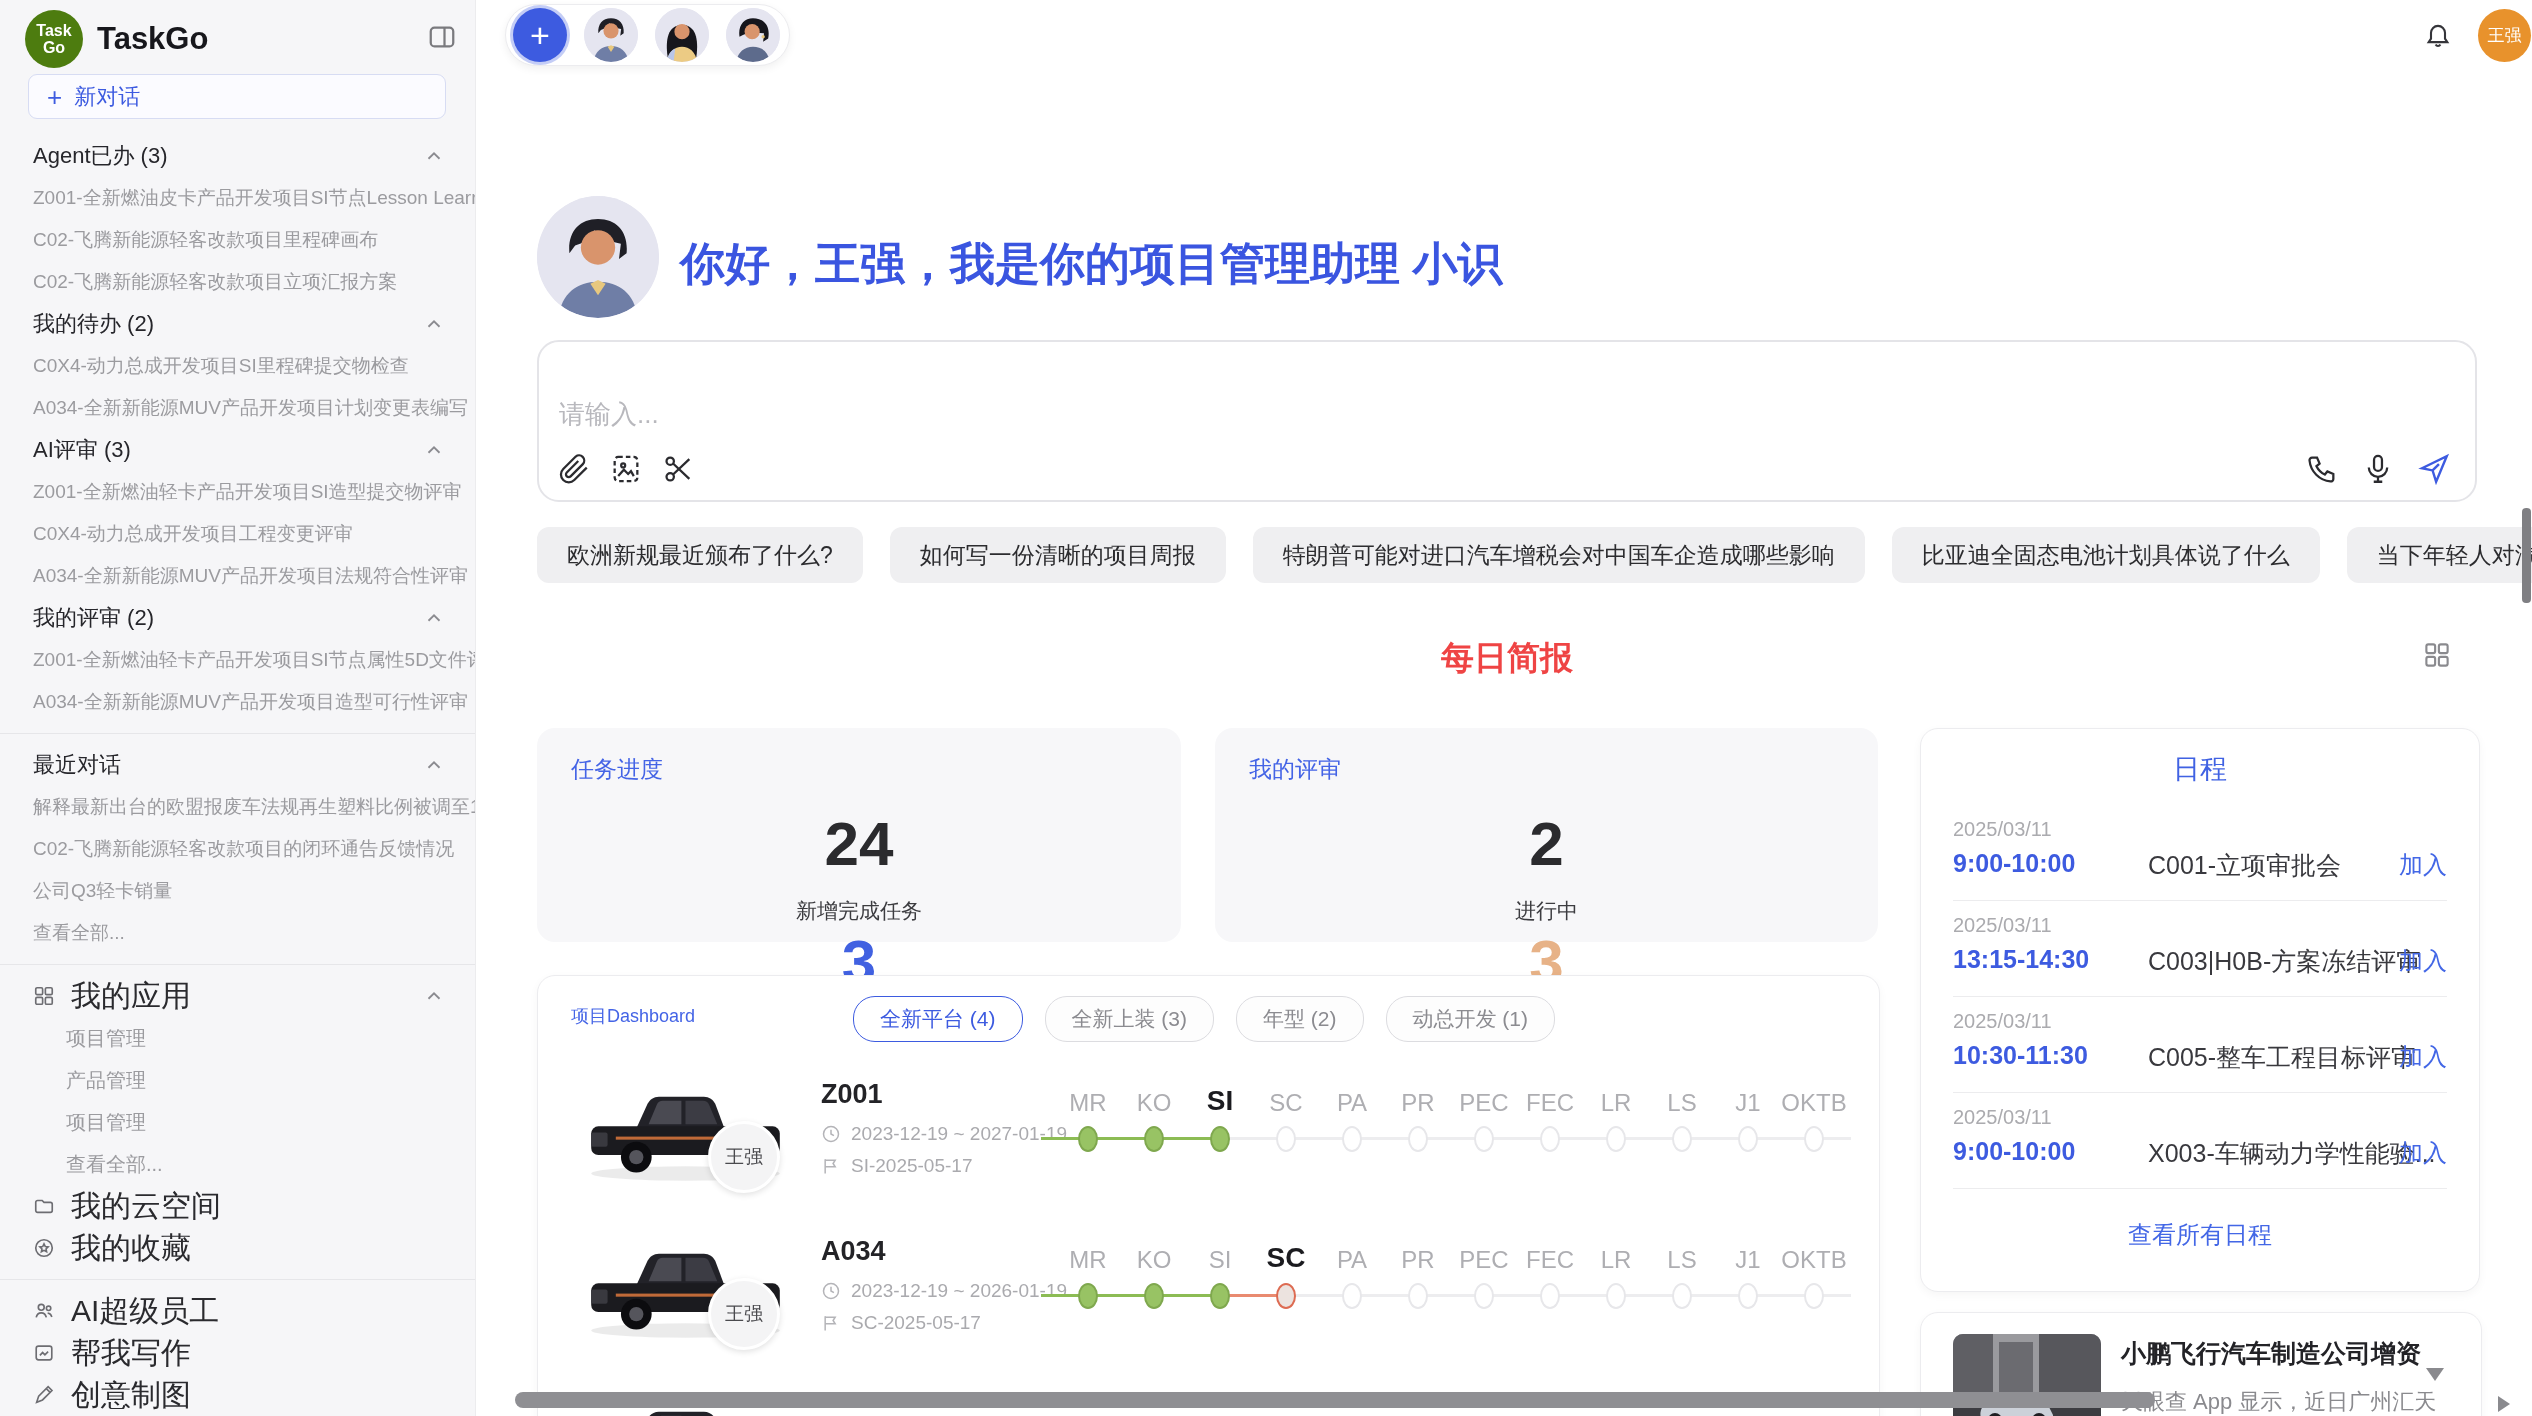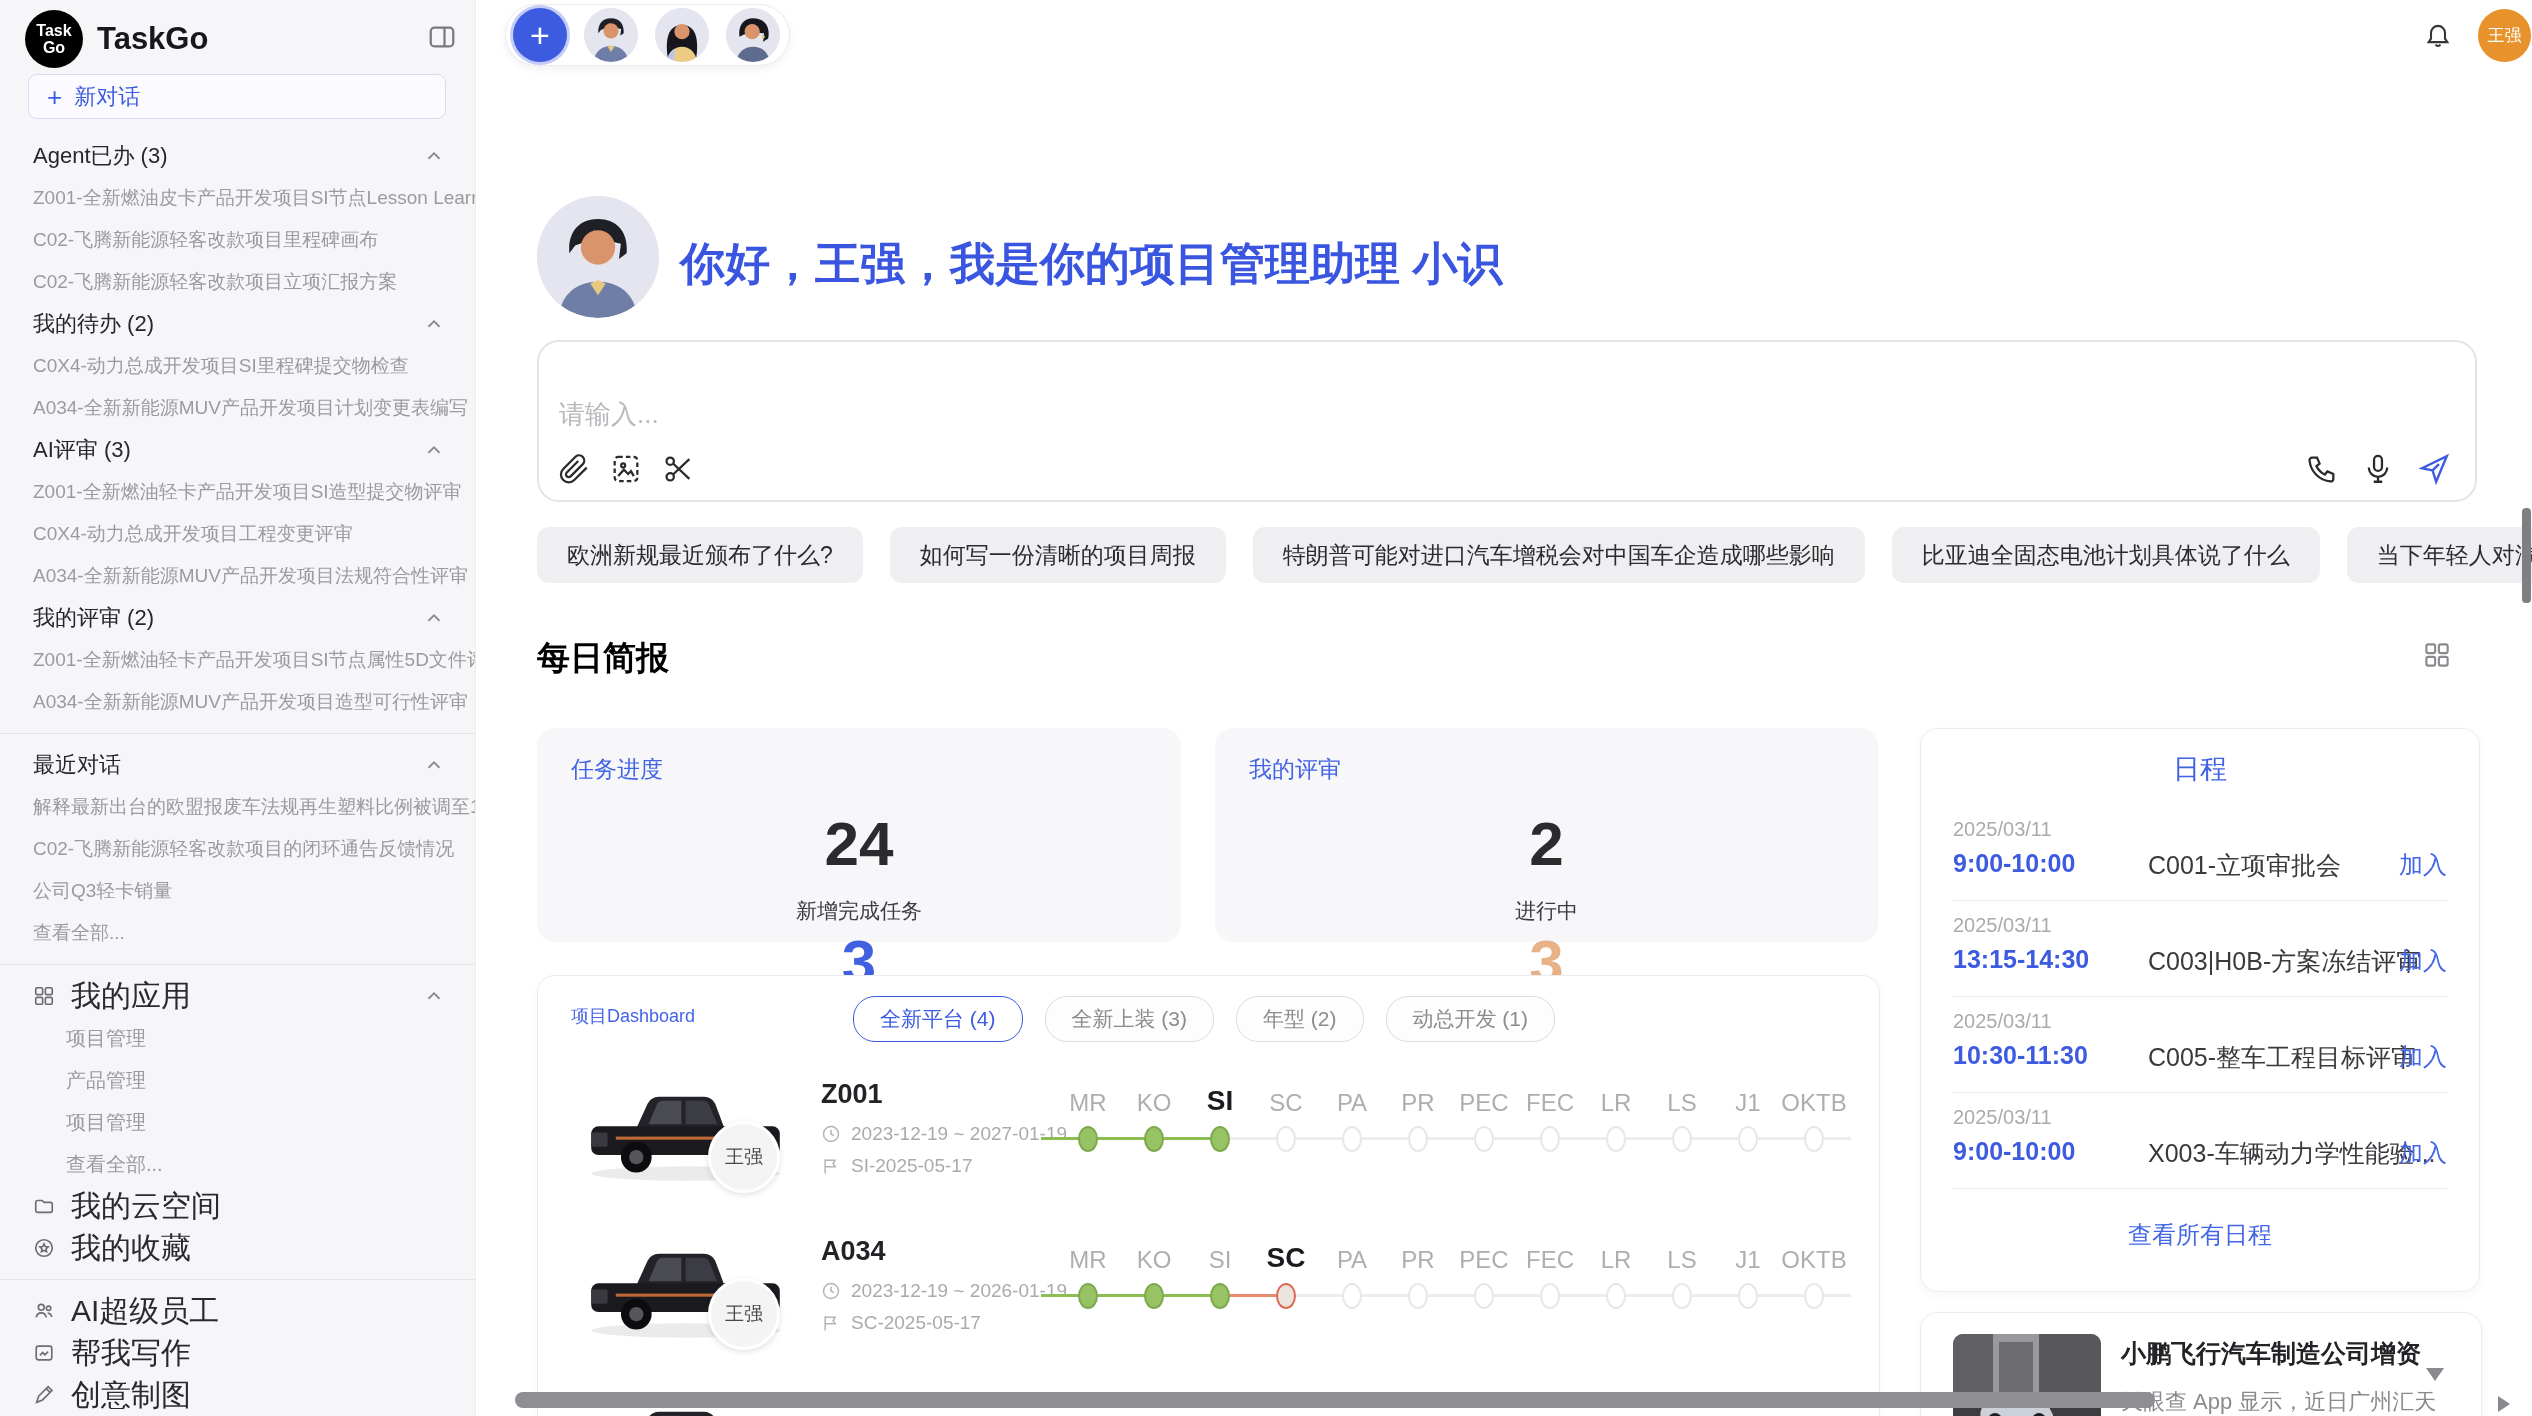--- a/index.html
+++ b/index.html
@@ -2,21 +2,21 @@
 <html><head>
 <meta charset="utf-8">
 <style>
   html,body{margin:0;padding:0;}
   .stage{position:relative;width:2532px;height:1416px;overflow:hidden;background:#ffffff;
          font-family:"Liberation Sans","DejaVu Sans",sans-serif;color:#222;}
   svg{display:block;}
   
   .sidebar{position:absolute;left:0;top:0;width:475px;height:1416px;background:#f6f6f8;border-right:1px solid #ececee;}
   .logo-row{position:absolute;left:25px;top:10px;display:flex;align-items:center;gap:14px;}
-  .logo-circle{width:58px;height:58px;border-radius:50%;background:#000000;color:#fff;display:flex;flex-direction:column;
+  .logo-circle{width:58px;height:58px;border-radius:50%;background:#4d7c0f;color:#fff;display:flex;flex-direction:column;
                align-items:center;justify-content:center;font-size:16px;font-weight:bold;line-height:17px;}
   .app-title{font-size:31px;font-weight:bold;color:#17171c;}
   .collapse-btn{position:absolute;right:18px;top:22px;color:#7a7a7e;}
   .newchat{position:absolute;left:28px;top:74px;width:418px;height:45px;border-radius:9px;background:#fbfbff;
            border:1px solid #d7dcf3;color:#3d5be0;font-size:22px;display:flex;align-items:center;gap:12px;padding-left:18px;box-sizing:border-box;}
   .newchat .plus{font-size:26px;line-height:22px;}
   .side-list{position:absolute;left:0;top:135px;right:0;}
   .sec-h{display:flex;align-items:center;justify-content:space-between;height:42px;padding:0 30px 0 33px;font-size:22px;color:#26262b;}
   .sec-i{height:42px;line-height:42px;padding:0 16px 0 33px;font-size:19px;color:#9b9b9f;white-space:nowrap;overflow:hidden;}
   .side-div{height:1px;background:#e6e6e9;margin:10px 0;}
@@ -39,21 +39,21 @@
   .greet-text{position:absolute;left:680px;top:234px;font-size:45px;font-weight:bold;color:#3a55e0;}
   .input-card{position:absolute;left:537px;top:340px;width:1940px;height:162px;border:2px solid #e4e4e8;border-radius:22px;background:#fff;box-sizing:border-box;}
   .placeholder{position:absolute;left:20px;top:55px;font-size:26px;color:#b8b8bd;}
   .in-icons{position:absolute;left:18px;bottom:14px;display:flex;gap:18px;color:#2b2b2f;}
   .in-icons-r{position:absolute;right:24px;bottom:14px;display:flex;gap:22px;align-items:center;color:#2b2b2f;}
   .icon34{width:34px;height:34px;}
   .send{color:#3d5be0;}
   .chips{position:absolute;left:537px;top:527px;display:flex;gap:27px;}
   .chip{height:56px;line-height:56px;padding:0 30px;background:#efeff1;border-radius:12px;font-size:23px;color:#2c2c2f;white-space:nowrap;}
   
-  .brief-title{position:absolute;left:537px;top:636px;width:1940px;text-align:left;font-size:33px;font-weight:bold;color:#000000;}
+  .brief-title{position:absolute;left:537px;top:636px;width:1940px;text-align:center;font-size:33px;font-weight:bold;color:#ef4444;}
   .layout-icon{position:absolute;left:2422px;top:640px;color:#8a8a8e;}
   .stat-card{position:absolute;top:728px;height:214px;background:#f7f7f9;border-radius:18px;box-sizing:border-box;padding:26px 34px;}
   .stat-card.c1{left:537px;width:644px;}
   .stat-card.c2{left:1215px;width:663px;}
   .stat-title{font-size:23px;color:#4464e6;}
   .stat-row{display:flex;justify-content:space-between;margin-top:22px;padding:0 14px;flex-direction:column;}
   .stat{min-width:110px;text-align:center;}
   .stat .v{font-size:62px;font-weight:bold;color:#2b2b2e;line-height:74px;}
   .stat .v.blue{color:#4161e1;} .stat .v.red{color:#a8413a;} .stat .v.orange{color:#e7b287;} .stat .v.salmon{color:#e0705f;}
   .stat .l{font-size:21px;color:#3c3c40;margin-top:16px;}

